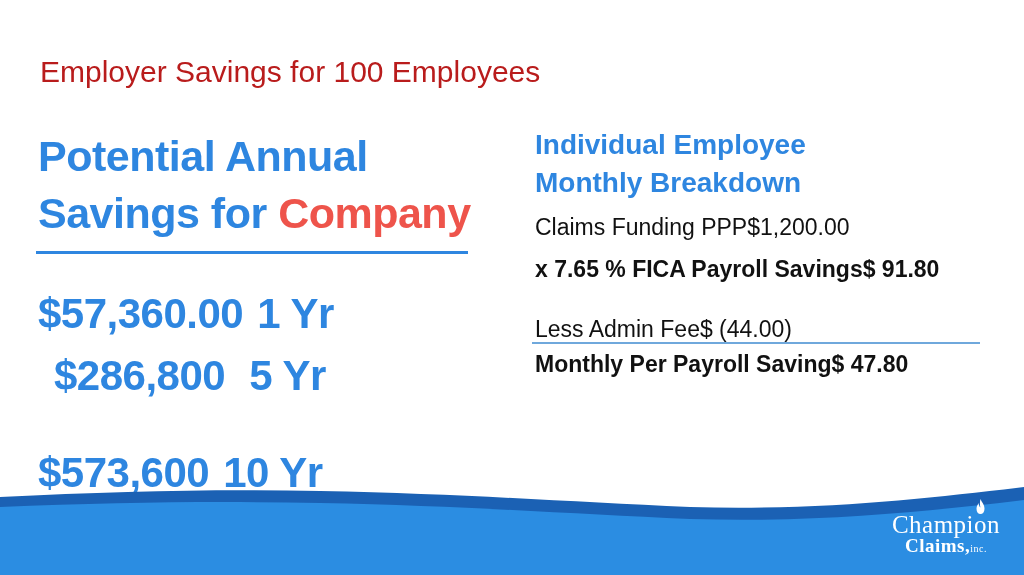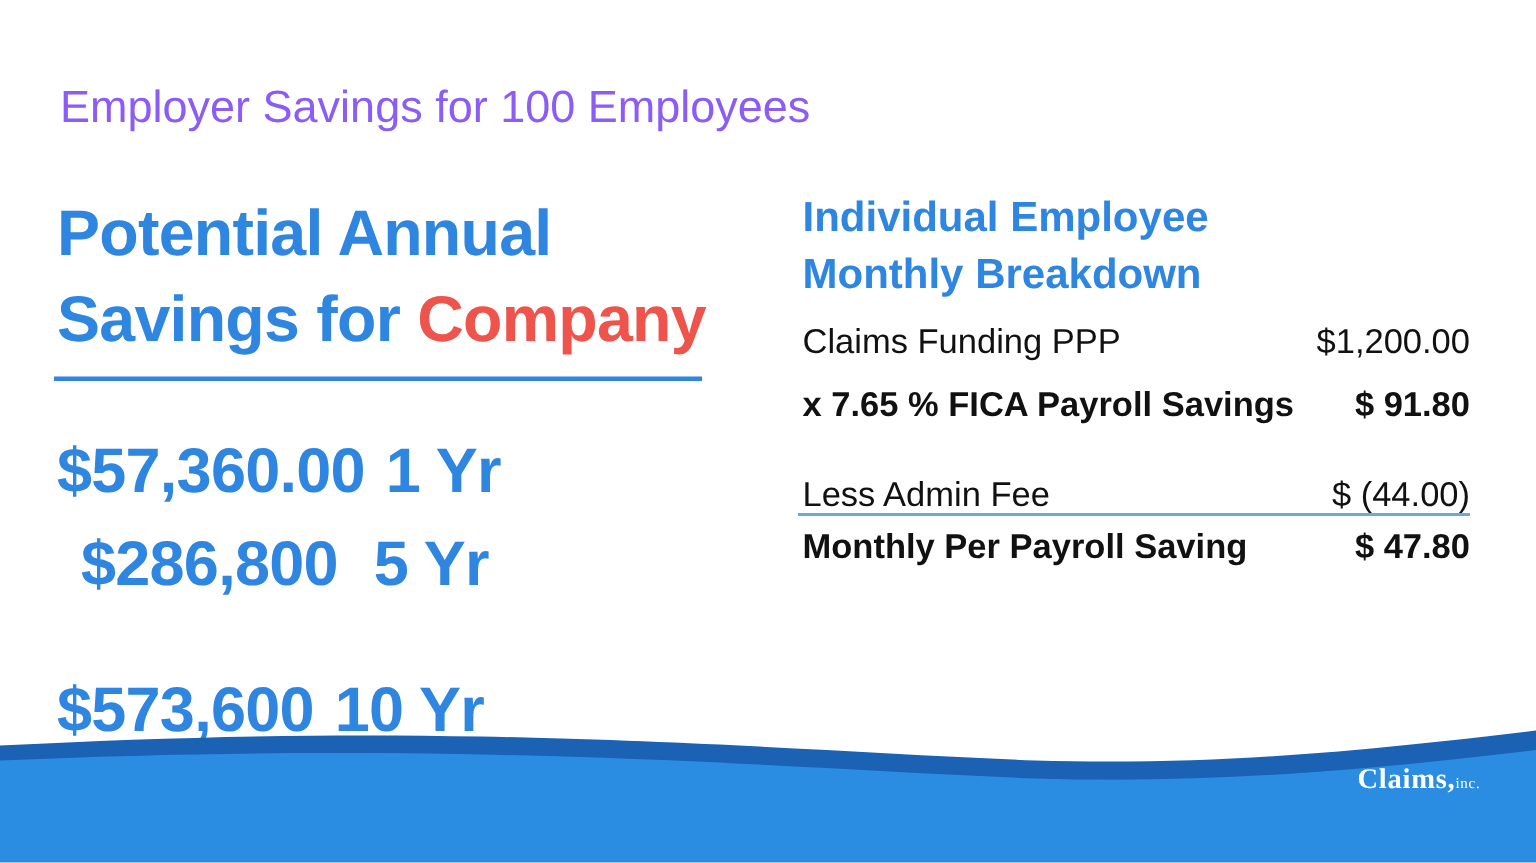--- a/index.html
+++ b/index.html
@@ -7,21 +7,21 @@
   body {
     position: relative;
     width: 1024px; height: 575px;
     background: #ffffff;
     overflow: hidden;
     font-family: "Liberation Sans", sans-serif;
   }
 
   .slide-title {
     position: absolute; left: 40px; top: 55px;
-    font-size: 30px; font-weight: 400; color: #8b5cf6;
+    font-size: 30px; font-weight: 400; color: #b91c1c;
     letter-spacing: 0px;
   }
 
   
   .left-heading {
     position: absolute; left: 38px; top: 128px;
     font-size: 43px; font-weight: 700; line-height: 57px;
     color: #2e86e0; letter-spacing: -0.5px;
   }
   .left-heading .red { color: #ee544b; }
@@ -41,21 +41,21 @@
   .amount-3 { top: 449px; }
 
   
   .right-heading {
     position: absolute; left: 535px; top: 126px;
     font-size: 28px; font-weight: 700; line-height: 38px;
     color: #2e86e0;
   }
   .breakdown-row {
     position: absolute; left: 535px; width: 445px;
-    display: flex; justify-content: space-between; align-items: baseline;
+    display: flex; align-items: baseline;
     font-size: 23px; color: #111111; white-space: nowrap;
   }
   .row-1 { top: 214px; }
   .row-2 { top: 256px; font-weight: bold; }
   .row-3 { top: 316px; }
   .row-4 { top: 351px; font-weight: 700; }
   .table-divider {
     position: absolute; left: 532px; top: 342px;
     width: 448px; height: 2px; background: #6fa8dc;
   }
@@ -131,16 +131,22 @@
 </div>
 
 <div class="wave-wrap">
   <svg viewBox="0 0 1024 90" preserveAspectRatio="none">
     <path d="M0,12 C120,6 220,4 320,6 C470,9 570,17 690,22 C820,26 930,13 1024,2 L1024,90 L0,90 Z" fill="#1b61b4"></path>
     <path d="M0,22 C120,17 220,16 320,18 C470,21 570,29 690,34 C820,38 930,26 1024,15 L1024,90 L0,90 Z" fill="#2b8de2"></path>
   </svg>
 </div>
 
 <div class="logo">
+  <div class="logo-name">
+    <span>Champion</span>
+    <svg class="flame-icon" viewBox="0 0 12 18">
+      <path d="M6,0 C7.5,4 10.5,6 10.5,11 C10.5,15 8.5,17 6,17 C3.5,17 1.5,15 1.5,11 C1.5,8 3,6.5 4,4.5 C3.8,7.5 5,9 6,9.5 C5,6.5 5.2,3 6,0 Z" fill="#ffffff"></path>
+    </svg>
+  </div>
   <div class="logo-health">
     <span>Claims,</span><span class="logo-suffix">inc.</span>
   </div>
 </div>
 
 </body></html>

